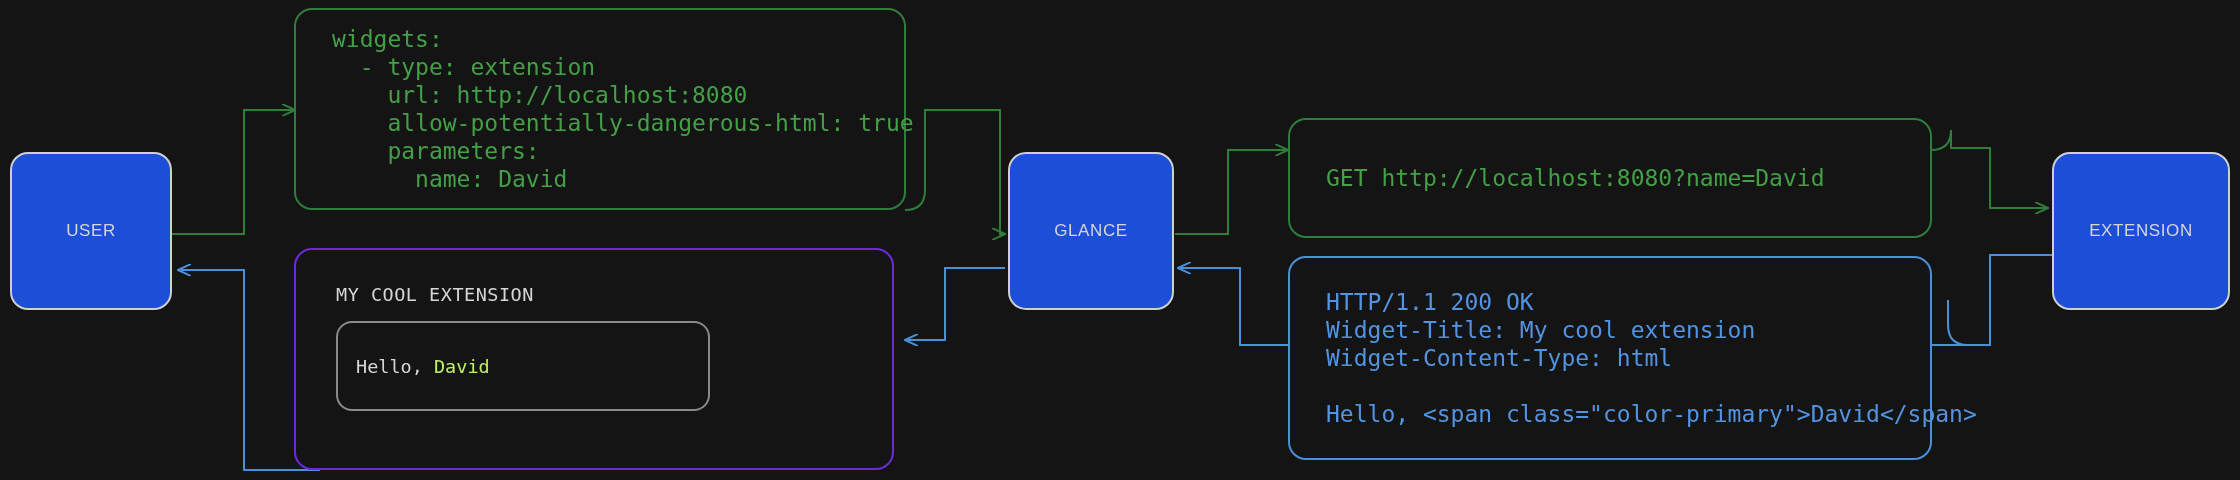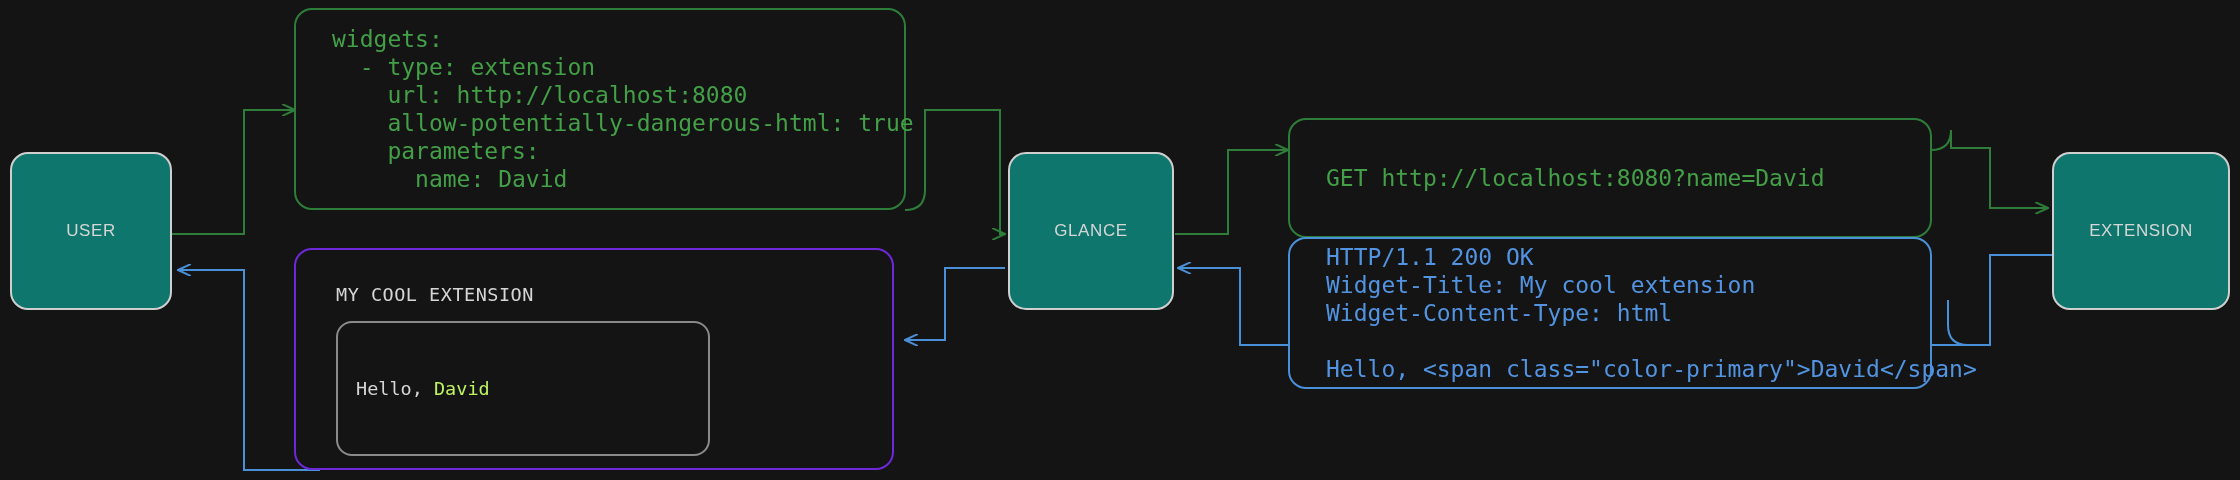--- a/index.html
+++ b/index.html
@@ -21,21 +21,21 @@
     top: 0;
     width: 2240px;
     height: 480px;
     pointer-events: none;
   }
   .node {
     position: absolute;
     box-sizing: border-box;
     border: 2px solid #cfcfcf;
     border-radius: 18px;
-    background: #0f766e;
+    background: #1d4ed8;
     display: flex;
     align-items: center;
     justify-content: center;
   }
   .node-label {
     color: #d6d6d6;
     font-family: "Liberation Sans", sans-serif;
     font-size: 17px;
     letter-spacing: 0.6px;
   }
@@ -74,21 +74,21 @@
   .widget-title {
     color: #d6d6d6;
     font-family: "DejaVu Sans Mono", monospace;
     font-size: 18.5px;
     letter-spacing: 0.5px;
     margin-bottom: 16px;
   }
   .widget-inner {
     box-sizing: border-box;
     width: 374px;
-    height: 135px;
+    height: 90px;
     border: 2px solid #8a8a8a;
     border-radius: 16px;
     display: flex;
     align-items: center;
     padding-left: 18px;
   }
   .widget-inner-text {
     font-family: "DejaVu Sans Mono", monospace;
     font-size: 18.5px;
     color: #d6d6d6;
@@ -165,21 +165,21 @@
     url: http://localhost:8080
     allow-potentially-dangerous-html: true
     parameters:
       name: David</pre>
   </div>
 
   <div class="codebox" style="left:1288px; top:88px; width:644px; height:120px;margin-top:30px;">
     <pre class="code">GET http://localhost:8080?name=David</pre>
   </div>
 
-  <div class="codebox blue" style="left:1288px; top:237px; width:644px; height:152px;">
+  <div class="codebox blue" style="left:1288px; top:256px; width:644px; height:204px;">
     <pre class="code blue-text">HTTP/1.1 200 OK
 Widget-Title: My cool extension
 Widget-Content-Type: html
 
 Hello, &lt;span class="color-primary"&gt;David&lt;/span&gt;</pre>
   </div>
 
   <div class="widgetbox" style="left:294px; top:248px; width:600px; height:222px;">
     <div class="widget-title">MY COOL EXTENSION</div>
     <div class="widget-inner">

